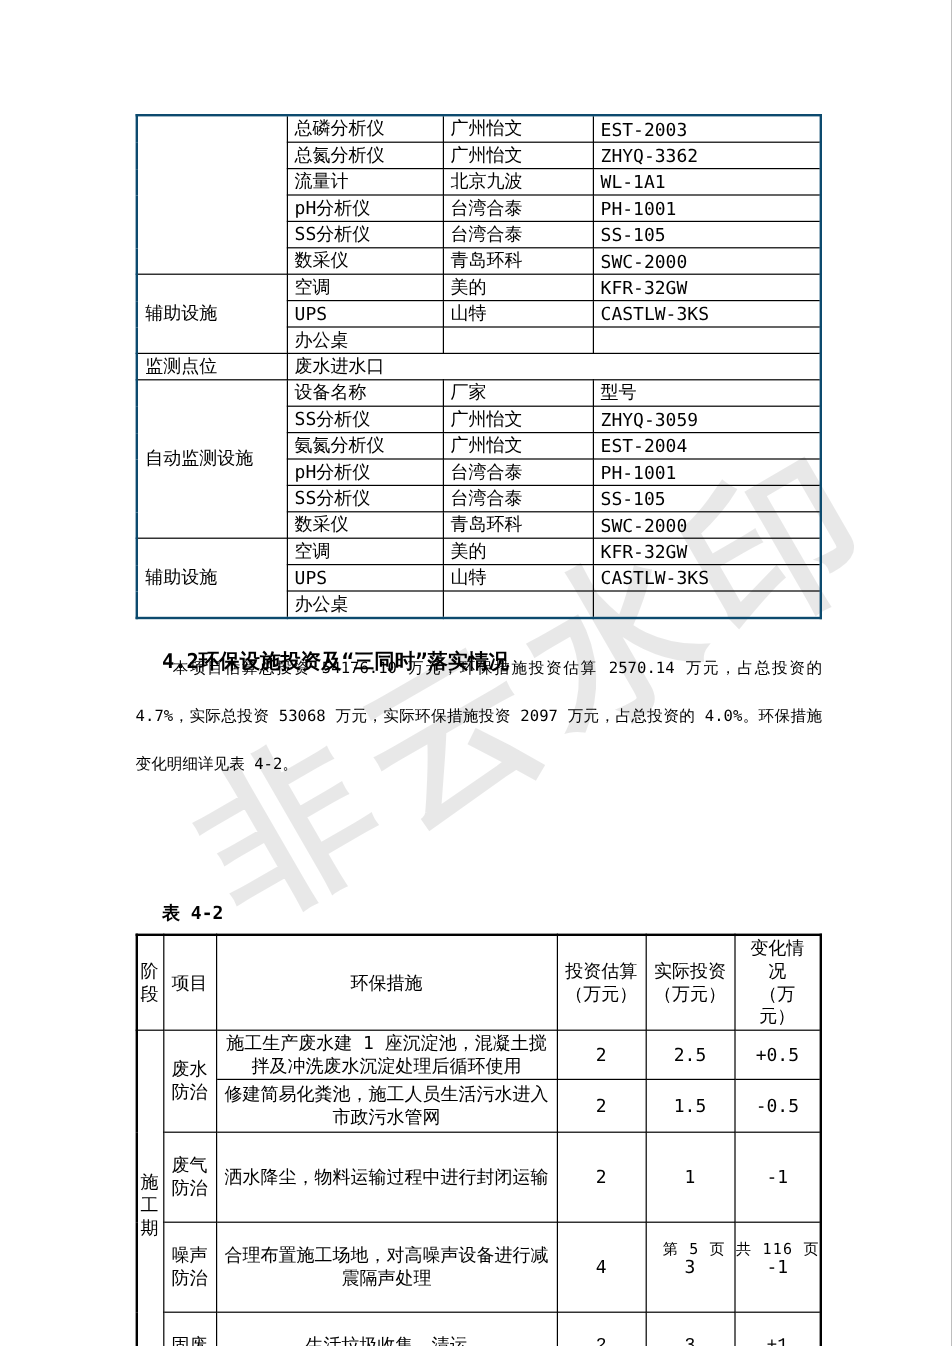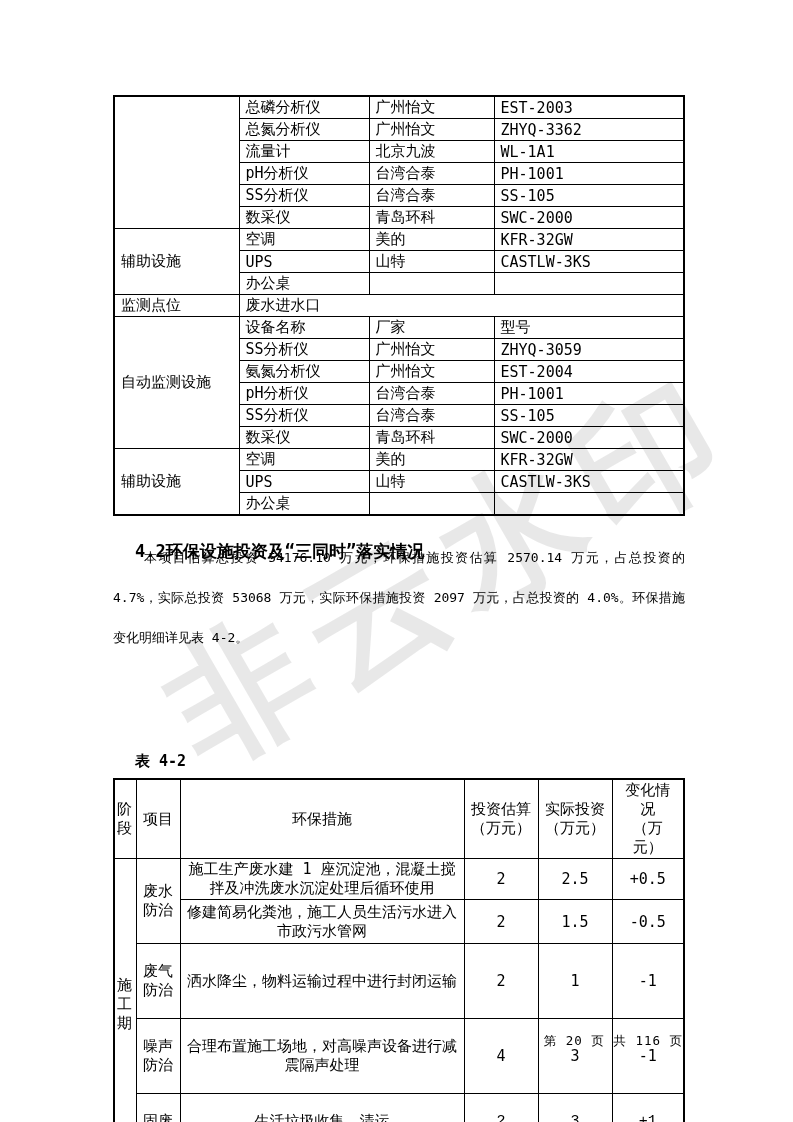--- a/index.html
+++ b/index.html
@@ -42,21 +42,21 @@
   #table1 { top: 95px; }
   #table2 { top: 778px; }
   td, th {
     border: 1px solid #000;
     font-size: 15px;
     font-weight: normal;
     padding: 1px 6px;
     vertical-align: middle;
     overflow: hidden;
   }
-  #table1 { border: 2px solid #000000; }
+  #table1 { border: 2px solid #0c4a6e; }
   #table2 { border: 2px solid #000; }
   #table1 td { height: 21px; text-align: left; }
   #table2 td, #table2 th { text-align: center; }
 
   .prewrap { white-space: pre-line; margin-top: 26px; }
   .stage-cell {
     line-break: anywhere;
     word-break: break-all;
     text-align: center;
     padding: 1px 2px;
@@ -293,16 +293,16 @@
         <tr class="h21">
           <td class="item-cell">固废</td>
           <td class="measure-cell">生活垃圾收集、清运</td>
           <td>2</td>
           <td>3</td>
           <td>+1</td>
         </tr>
       </tbody>
     </table>
 
-    <div class="footer">第 20 页 共 116 页</div>
+    <div class="footer">第 5 页 共 116 页</div>
 
   </div>
 </div>
 
 </body></html>

